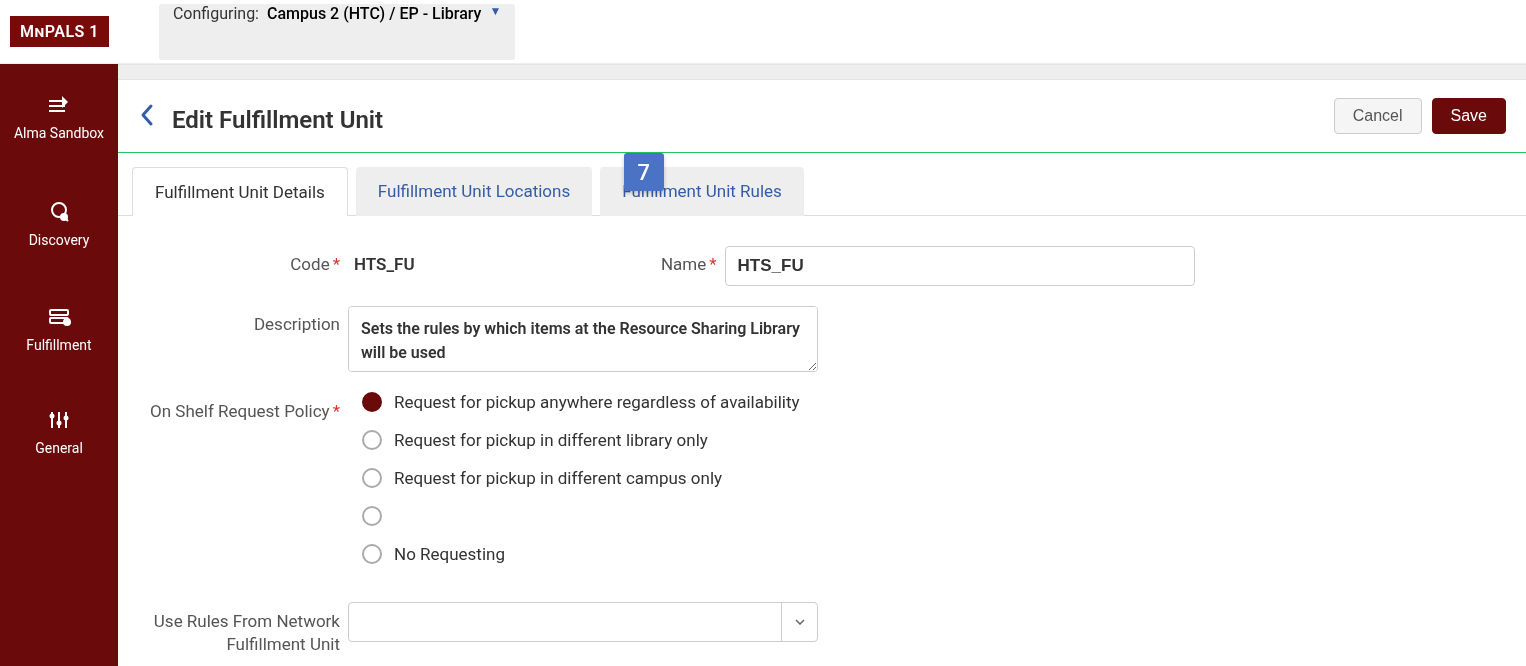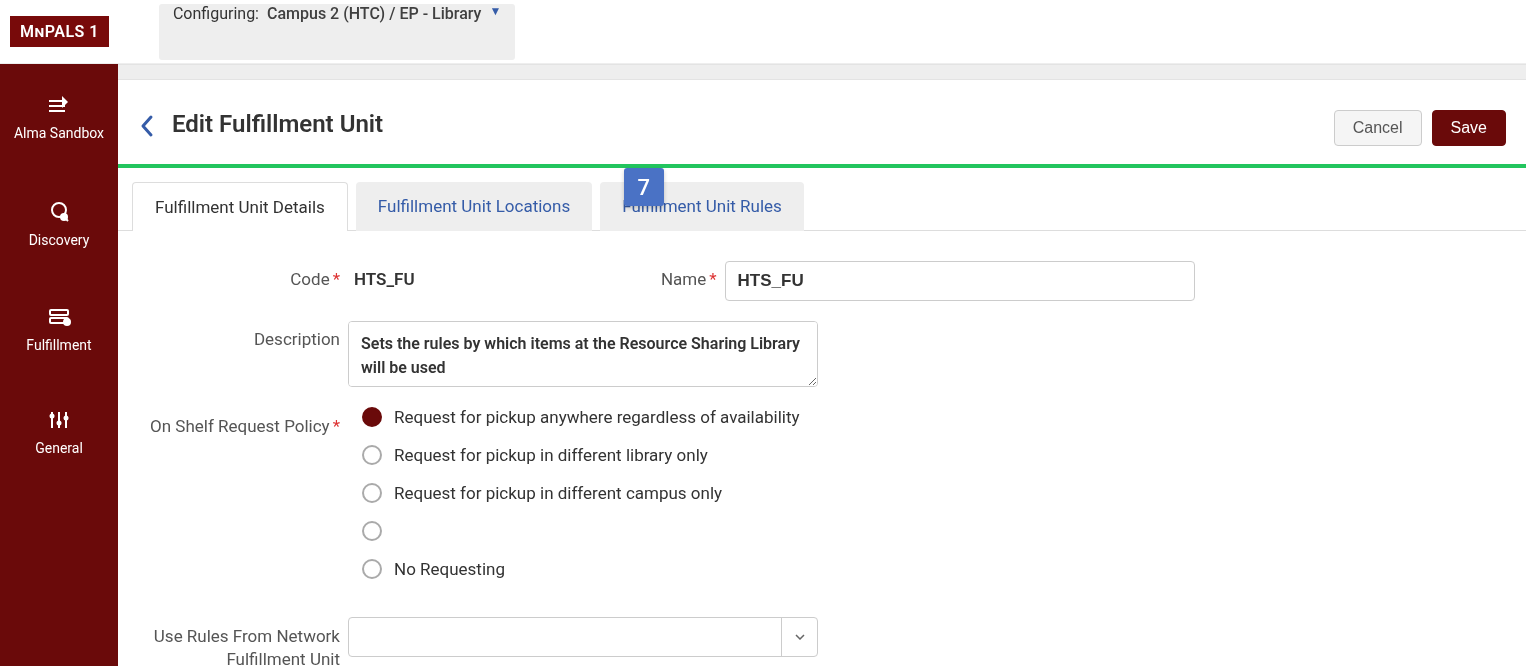--- a/index.html
+++ b/index.html
@@ -39,21 +39,21 @@
     display: flex;
     padding: 0 14px;
     border-radius: 3px;
     font-size: 16px;
   }
   .config-chip .cfg-label {
     color: #333;
     margin-right: 8px;
   }
   .config-chip .cfg-value {
-    color: #404040;
+    color: #000000;
     font-weight: 500;
   }
   .config-chip .caret {
     color: #355ca8;
     margin-left: 8px;
     font-size: 12px;
   }
 
   
   .sidebar {
@@ -96,24 +96,23 @@
     background: #fff;
   }
   .gray-strip {
     height: 16px;
     background: #eeeeee;
     border-top: 1px solid #e3e3e3;
     border-bottom: 1px solid #e3e3e3;
   }
   .page-header {
     display: flex;
-    align-items: flex-start;
+    align-items: flex-end;
     padding: 18px 20px 18px 14px;
-    border-bottom: 4px solid #22c55e;
-    margin-top: 12px;
+    border-bottom: 1px solid #22c55e;
   }
   .back-chev {
     color: #355ca8;
     cursor: pointer;
     padding: 4px 6px;
   }
   .page-title {
     font-size: 24px;
     font-weight: 600;
     color: #333;

